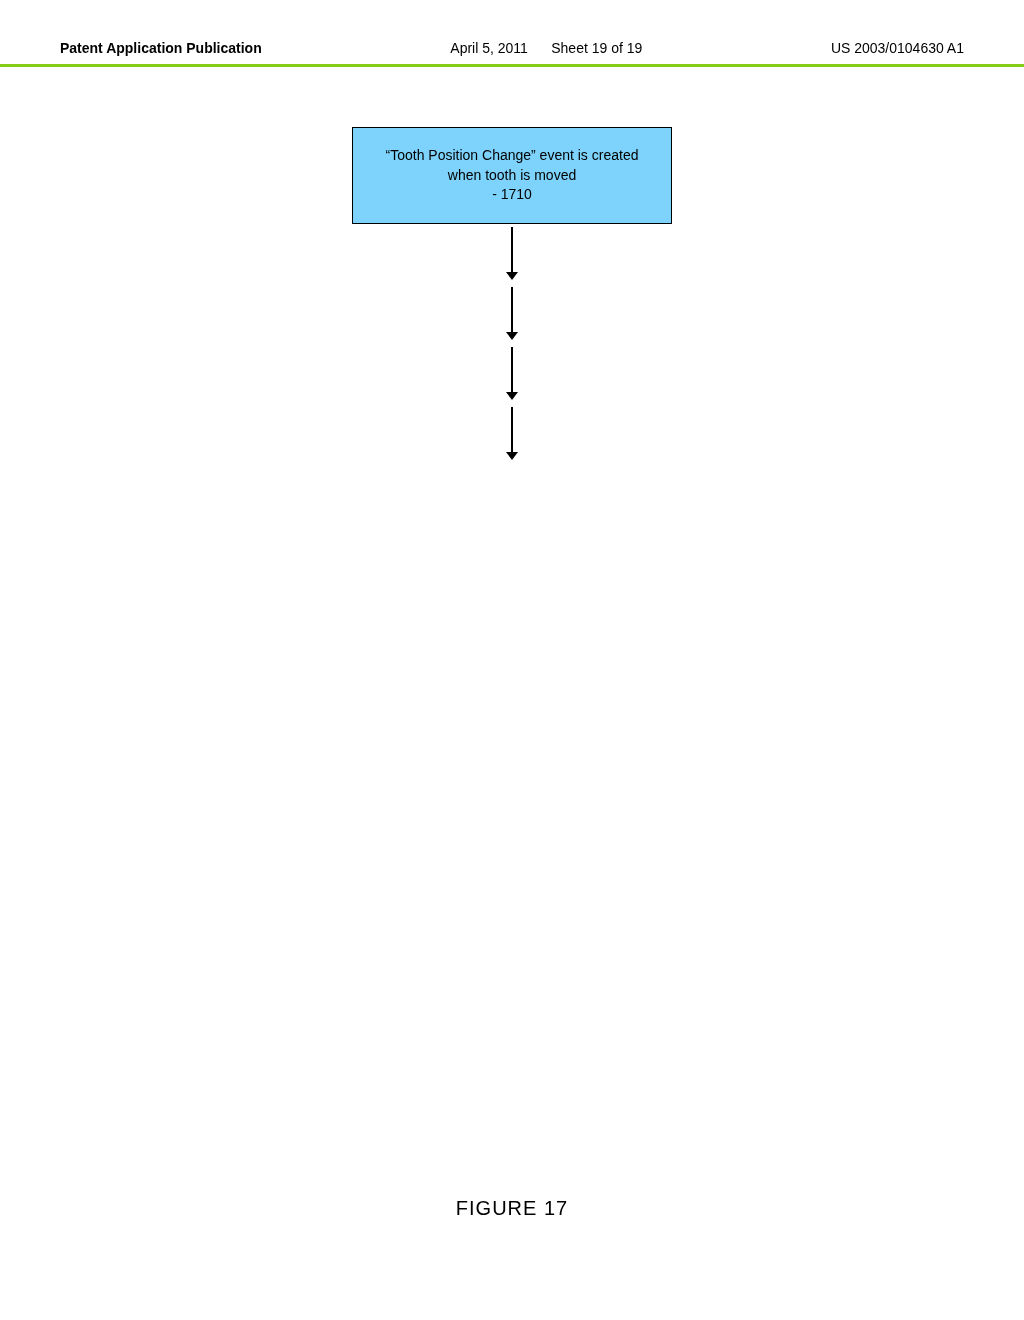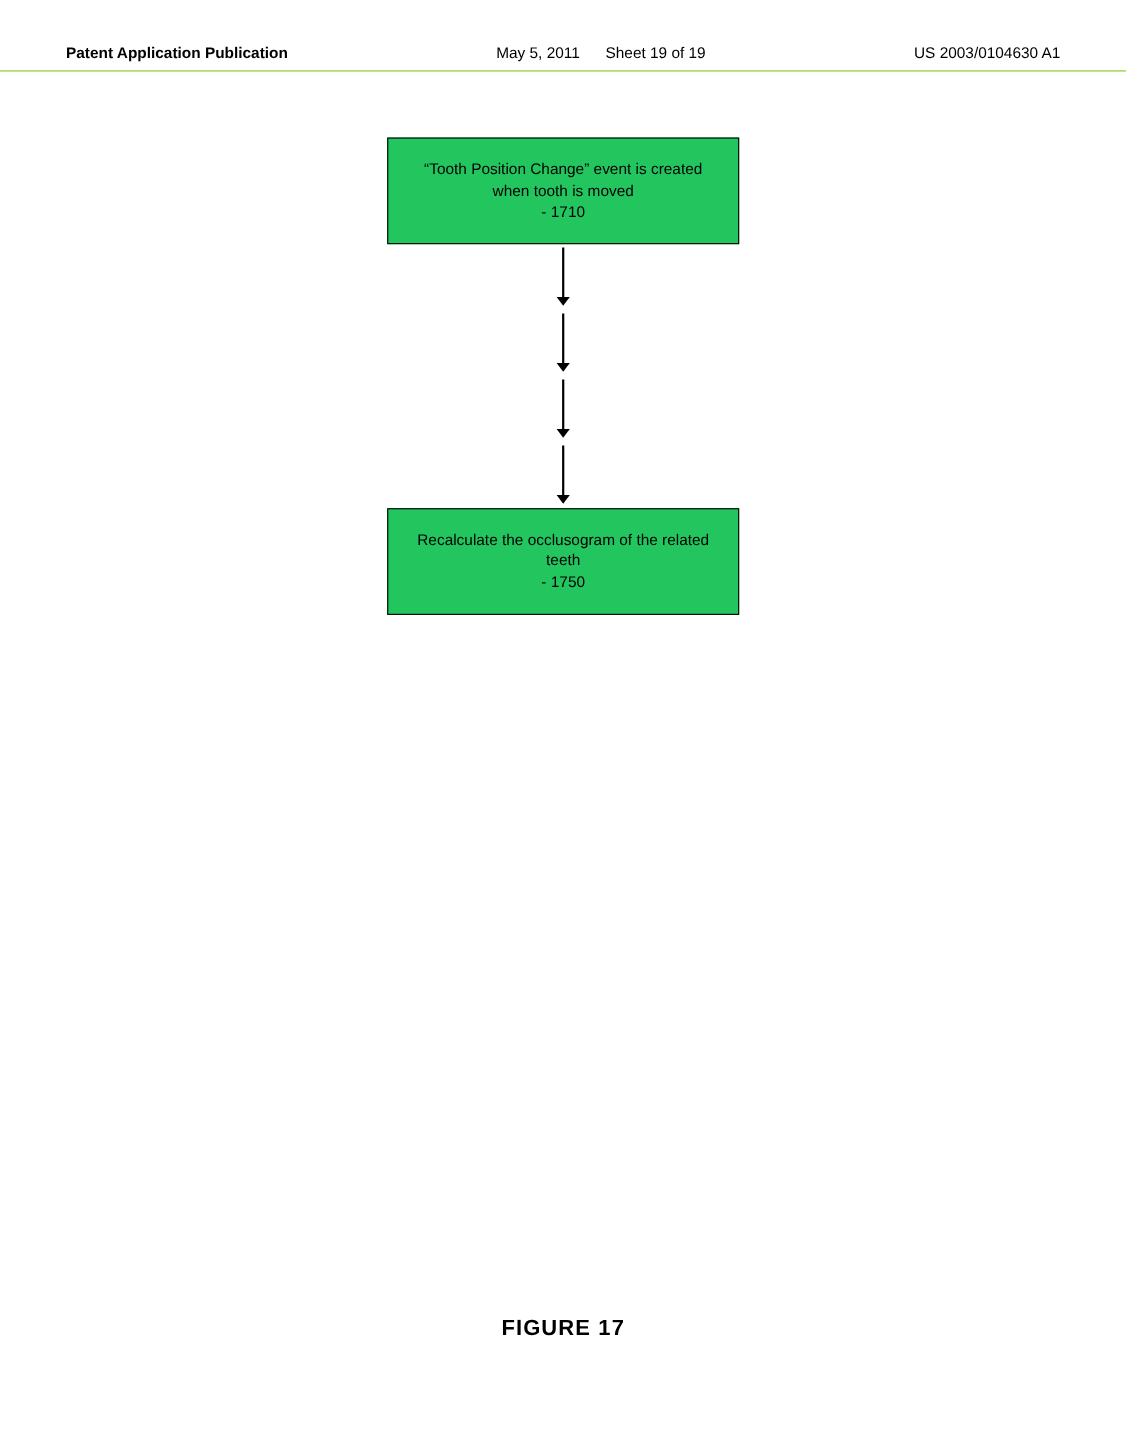--- a/index.html
+++ b/index.html
@@ -23,21 +23,21 @@
       position: relative;
       padding: 0;
     }
 
     
     .header {
       display: flex;
       justify-content: space-between;
       align-items: flex-start;
       padding: 40px 60px 0 60px;
-      border-bottom: 1px solid #84cc16;
+      border-bottom: 3px solid #84cc16;
       padding-bottom: 8px;
     }
 
     .header-left {
       font-size: 14px;
       font-weight: bold;
       color: #000;
     }
 
     .header-center {
@@ -68,21 +68,21 @@
     }
 
     .flowchart-box {
       border: 1.5px solid #000;
       width: 320px;
       padding: 18px 24px;
       text-align: center;
       font-size: 14px;
       color: #000;
       line-height: 1.4;
-      background: #22c55e;
+      background: #7dd3fc;
     }
 
     .arrow-down {
       display: flex;
       flex-direction: column;
       align-items: center;
       height: 60px;
       justify-content: center;
     }
 
@@ -101,34 +101,34 @@
     }
 
     
     .figure-caption {
       position: absolute;
       bottom: 100px;
       left: 0;
       right: 0;
       text-align: center;
       font-size: 20px;
-      font-weight: bold;
+      font-weight: normal;
       letter-spacing: 1px;
       color: #000;
     }
   </style>
 </head>
 <body>
 
 <div class="page">
 
   <div class="header">
     <div class="header-left">Patent Application Publication</div>
     <div class="header-center">
-      <span>May 5, 2011</span>
+      <span>April 5, 2011</span>
       &nbsp;&nbsp;&nbsp;&nbsp;
       <span>Sheet 19 of 19</span>
     </div>
     <div class="header-right">US 2003/0104630 A1</div>
   </div>
 
   <div class="main-content">
 
     <div class="flowchart">
 
@@ -152,23 +152,20 @@
         <div class="arrow-line"></div>
         <div class="arrow-head"></div>
       </div>
 
 
       <div class="arrow-down">
         <div class="arrow-line"></div>
         <div class="arrow-head"></div>
       </div>
 
-      <div class="flowchart-box">
-        <span>Recalculate the occlusogram of the related teeth<br>- 1750</span>
-      </div>
 
     </div>
 
   </div>
 
   <div class="figure-caption">FIGURE 17</div>
 
 </div>
 
 </body></html>

